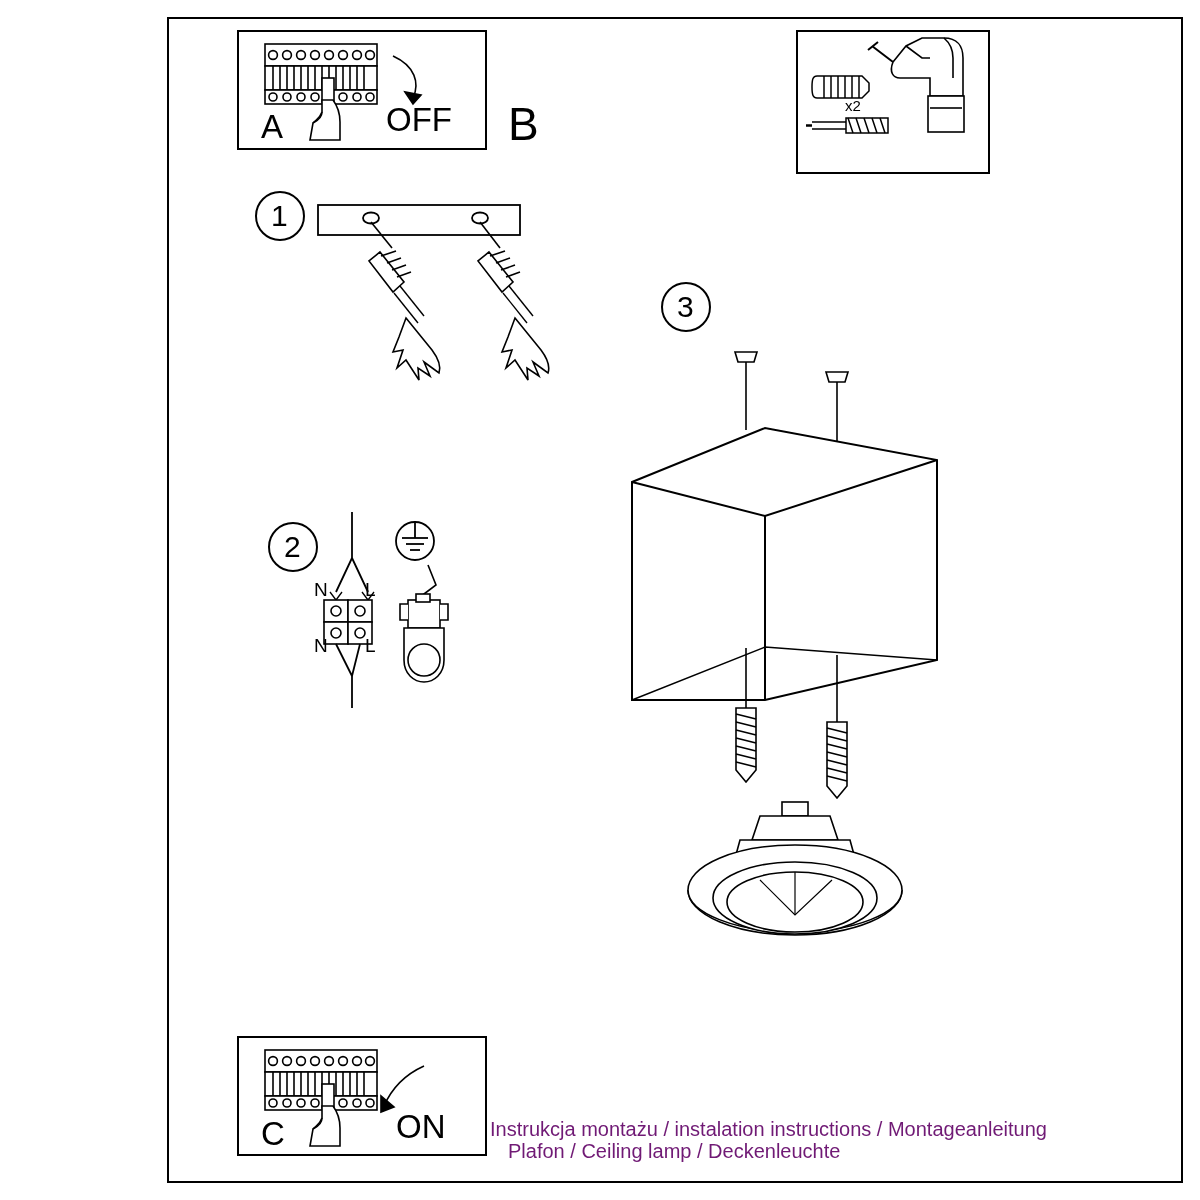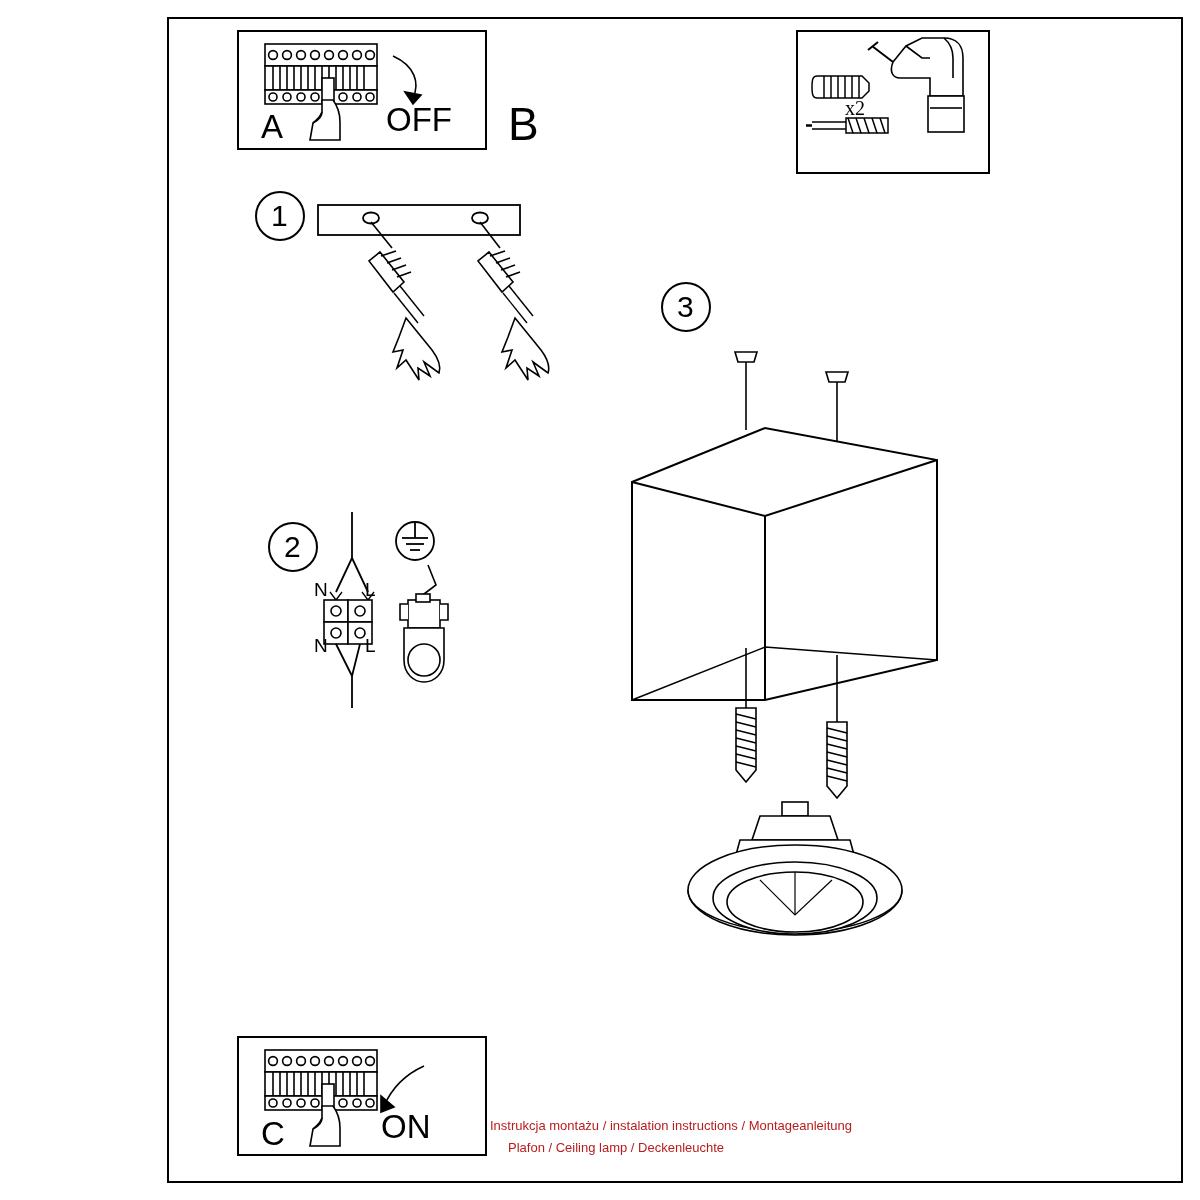--- a/index.html
+++ b/index.html
@@ -29,26 +29,26 @@
     position: absolute;
     font-family: "Liberation Sans", sans-serif;
     color: #000;
     white-space: nowrap;
     line-height: 1;
   }
   .lbl-huge { font-size: 46px; }
   .lbl-big  { font-size: 33px; }
   .lbl-num  { font-size: 30px; }
   .lbl-mid  { font-size: 19px; }
-  .lbl-small{ font-size: 20px; font-family: Liberation Serif, serif; }
+  .lbl-small{ font-size: 15px; }
   .footer-line {
     position: absolute;
-    font-size: 13px;
+    font-size: 20px;
     font-family: "Liberation Sans", sans-serif;
-    color: #b91c1c;
+    color: #701a75;
     white-space: nowrap;
   }
 </style>
 </head>
 <body>
 
 <div id="sheet">
 
   <svg width="1200" height="1200" viewBox="0 0 1200 1200">
     <g fill="none" stroke="#000" stroke-width="2">
@@ -304,18 +304,18 @@
   <div class="lbl lbl-num" style="left:271px; top:201px;">1</div>
   <div class="lbl lbl-num" style="left:284px; top:532px;">2</div>
   <div class="lbl lbl-num" style="left:677px; top:292px;">3</div>
 
   <div class="lbl lbl-mid" style="left:314px; top:580px;">N</div>
   <div class="lbl lbl-mid" style="left:365px; top:580px;">L</div>
   <div class="lbl lbl-mid" style="left:314px; top:636px;">N</div>
   <div class="lbl lbl-mid" style="left:365px; top:636px;">L</div>
 
   <div class="lbl lbl-big" style="left:261px; top:1117px;">C</div>
-  <div class="lbl lbl-big" style="left:381px; top:1110px;">ON</div>
+  <div class="lbl lbl-big" style="left:396px; top:1110px;">ON</div>
 
   <div class="footer-line" style="left:490px; top:1118px;">Instrukcja montażu / instalation instructions / Montageanleitung</div>
   <div class="footer-line" style="left:508px; top:1140px;">Plafon / Ceiling lamp / Deckenleuchte</div>
 
 </div>
 
 </body></html>

